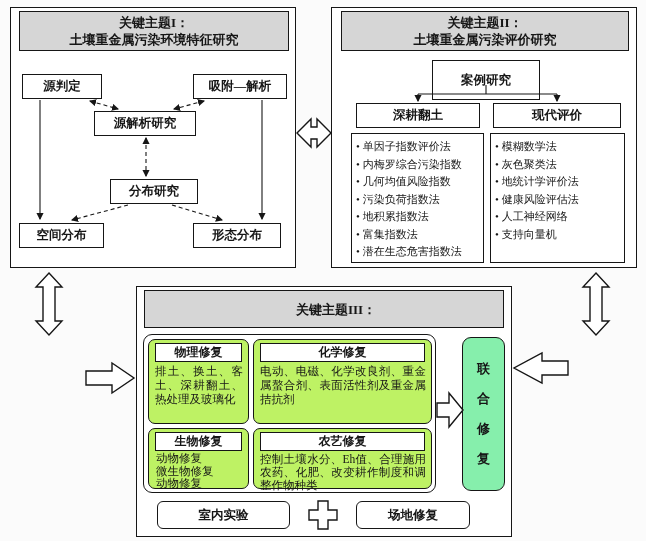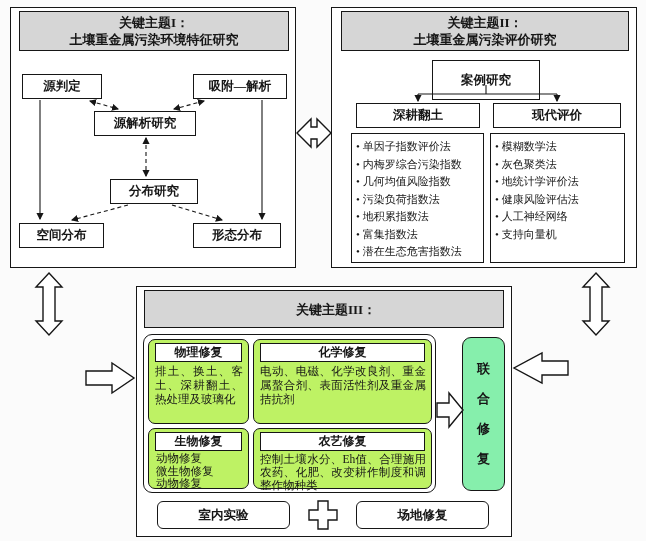--- a/index.html
+++ b/index.html
@@ -89,21 +89,21 @@
   <div class="cell" style="left:253px;top:428px;width:179px;height:61px;">
     <div class="cell-label">农艺修复</div>
     <div class="cell-text tight">控制土壤水分、Eh值、合理施用农药、化肥、改变耕作制度和调整作物种类</div>
   </div>
 
   <div class="vbox" style="left:462px;top:337px;width:43px;height:154px;">
     <div class="vtext">联合修复</div>
   </div>
 
   <div class="pill" style="left:157px;top:501px;width:133px;height:28px;">室内实验</div>
-  <div class="pill" style="left:356px;top:501px;width:133px;height:28px;">场地修复</div>
+  <div class="pill" style="left:356px;top:501px;width:114px;height:28px;">场地修复</div>
 
   <svg class="overlay" width="646" height="541" viewBox="0 0 646 541">
     <defs>
       <marker id="ah" viewBox="0 0 10 10" refX="8.5" refY="5" markerWidth="6.5" markerHeight="6.5" orient="auto-start-reverse">
         <path d="M0,0 L10,5 L0,10 z" fill="#161616"></path>
       </marker>
     </defs>
 
     <g stroke="#161616" stroke-width="1.1" fill="none">
       <line x1="40" y1="100" x2="40" y2="219" marker-end="url(#ah)"></line>

